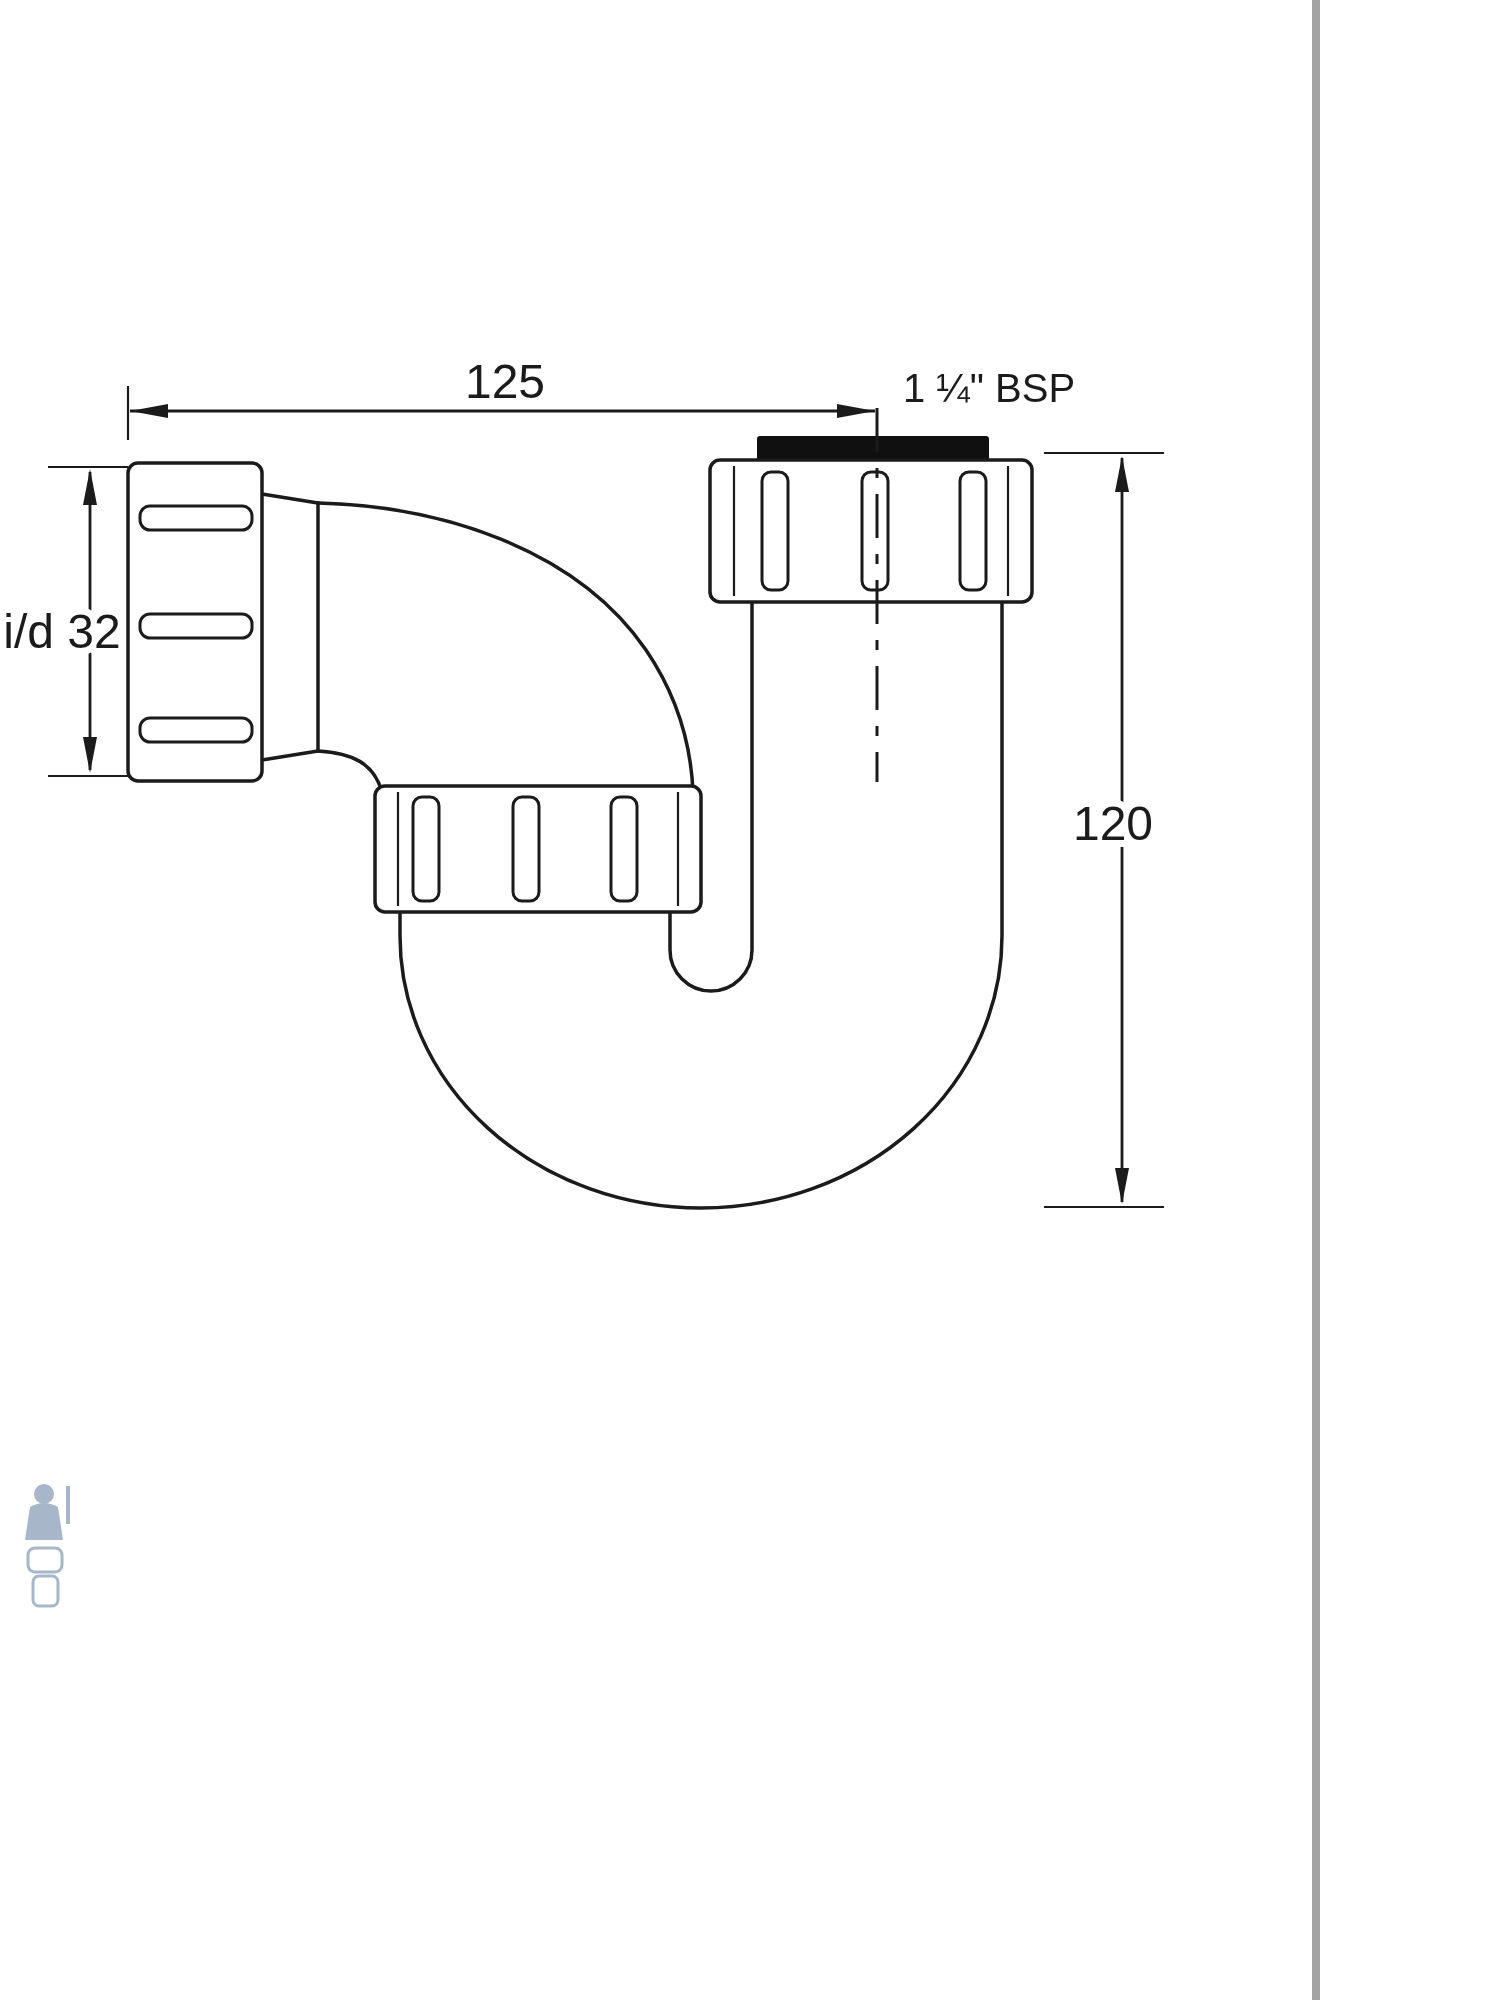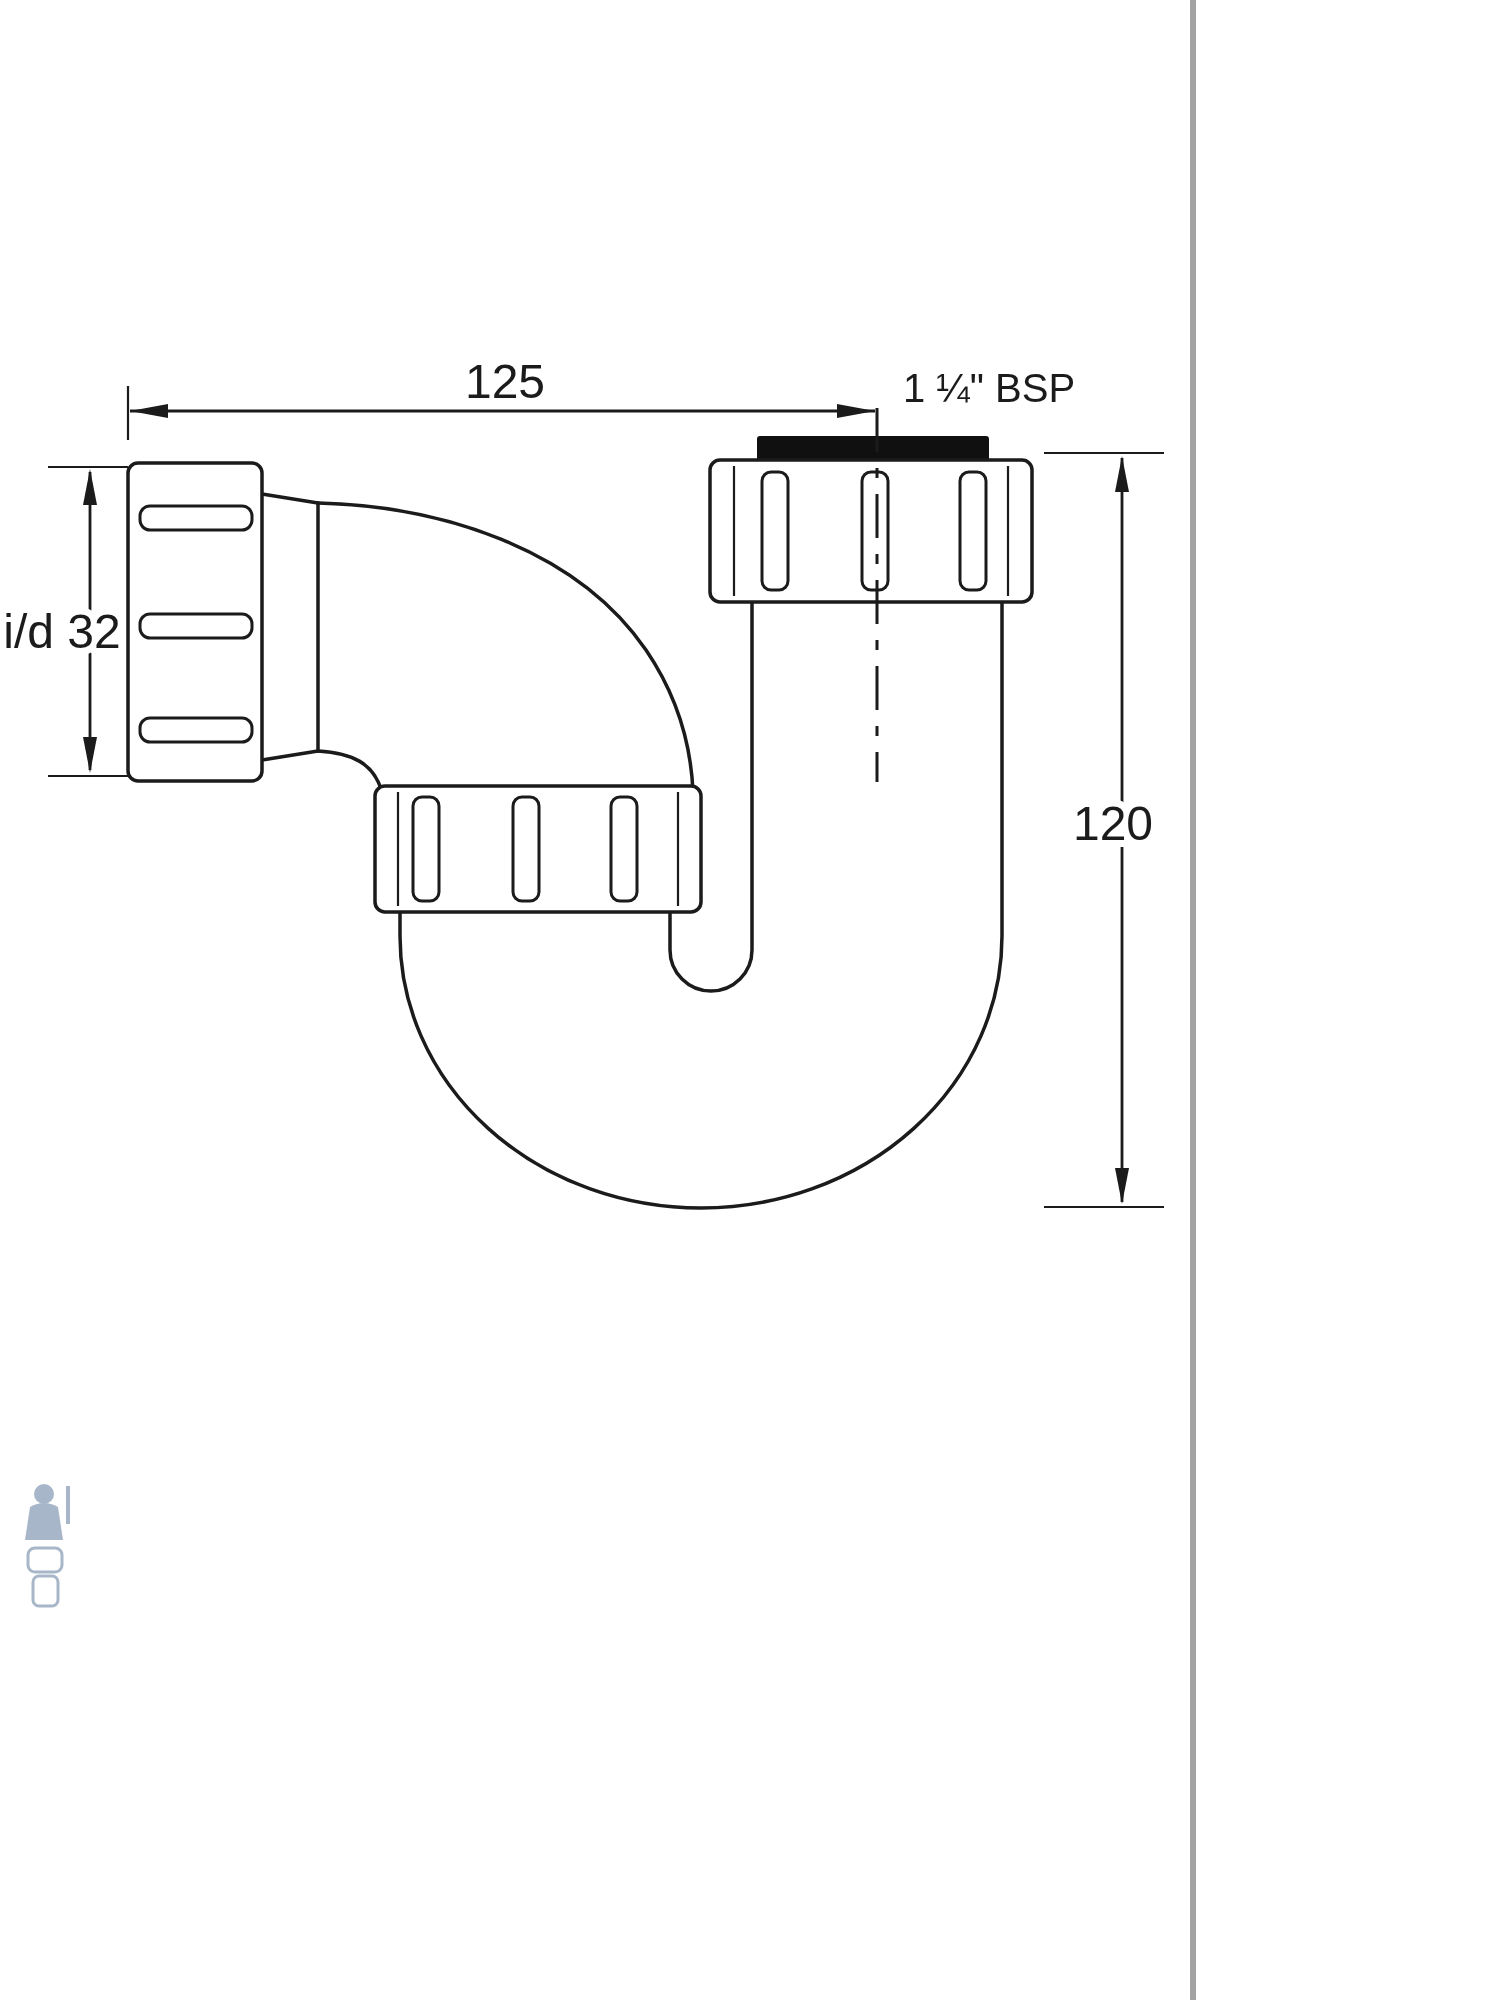--- a/index.html
+++ b/index.html
@@ -1,21 +1,21 @@
 <!DOCTYPE html>
 <html style="--line: #1b1b1b; --seal: #101010; --watermark: #8aa0b8; --background: #ffffff;"><head>
 <meta charset="utf-8">
 <style>
   html,body{margin:0;padding:0;background:#ffffff;}
   .page{
     position:relative;
-    width:1196px;height:2000px;
+    width:1320px;height:2000px;
     background:var(--background,#ffffff);
     box-sizing:border-box;
-    border-right:6px solid #a3a3a3;
+    border-right:8px solid #a3a3a3;
     font-family:"Liberation Sans", sans-serif;
     overflow:hidden;
   }
   svg{display:block;width:1500px;height:2000px;}
   .ln{fill:none;stroke:var(--line,#1b1b1b);stroke-width:3.5;stroke-linecap:round;stroke-linejoin:round;}
   .part{fill:#ffffff;stroke:var(--line,#1b1b1b);stroke-width:3.5;stroke-linejoin:round;}
   .slot{fill:none;stroke:var(--line,#1b1b1b);stroke-width:3;}
   .thin{fill:none;stroke:var(--line,#1b1b1b);stroke-width:2.2;}
   .dim{fill:none;stroke:var(--line,#1b1b1b);stroke-width:2.8;}
   .dash{fill:none;stroke:var(--line,#1b1b1b);stroke-width:3;stroke-dasharray:44 16 10 16;}

